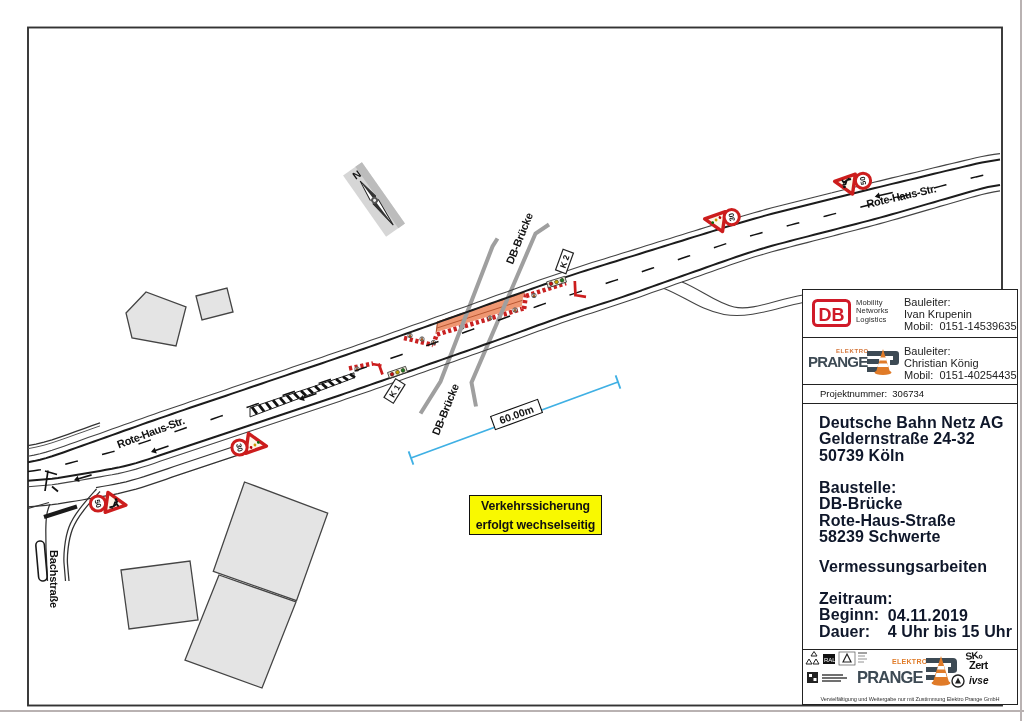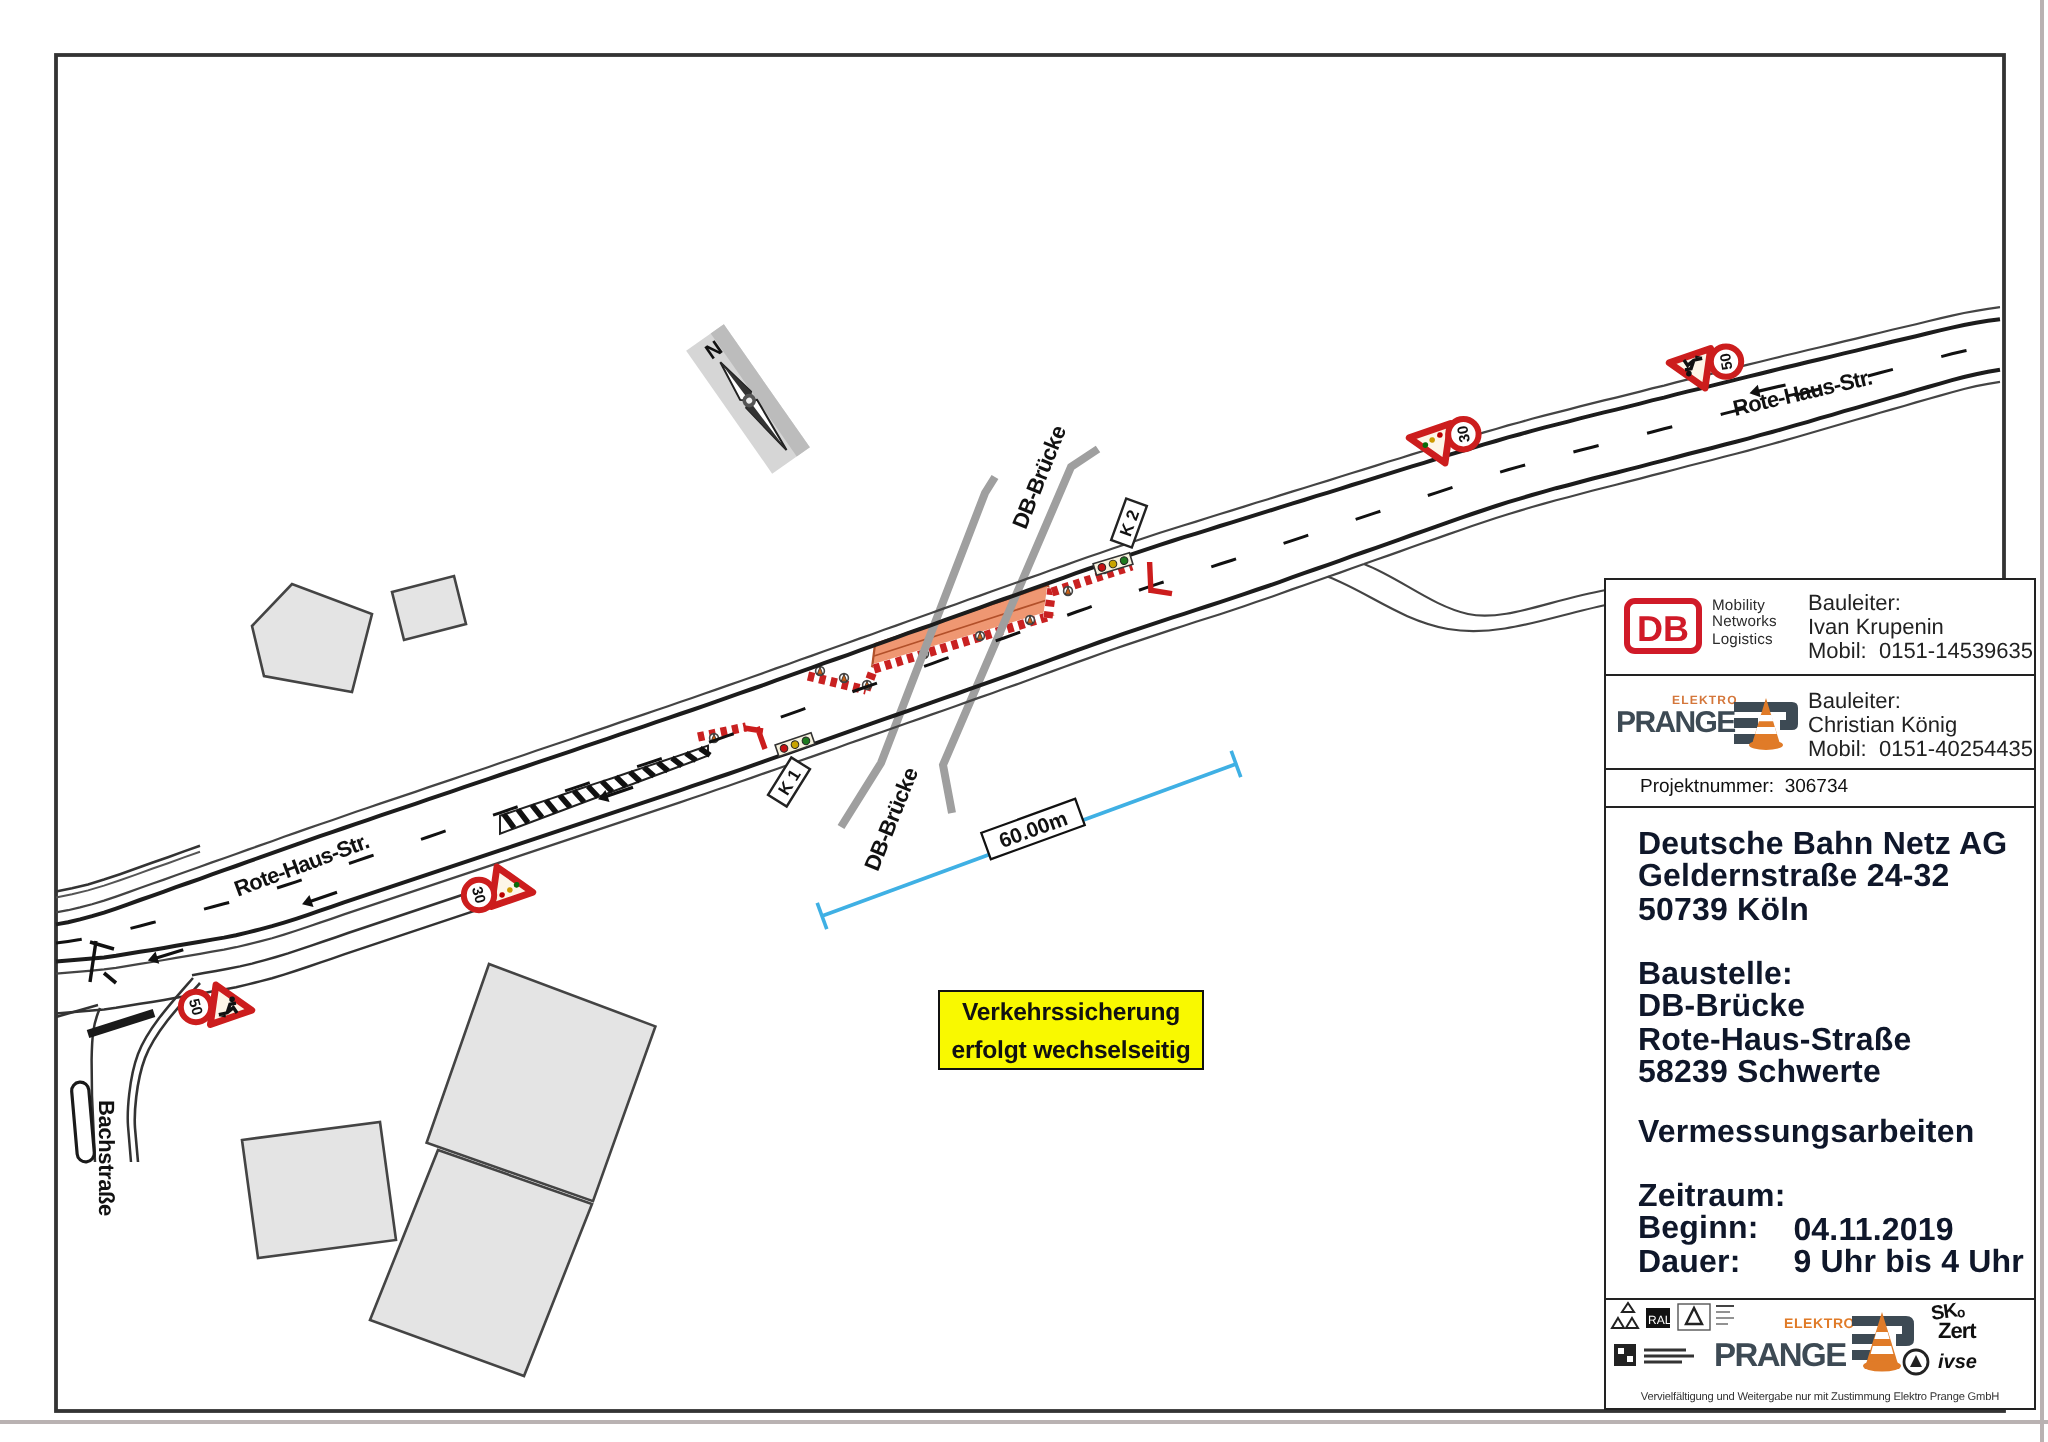--- a/index.html
+++ b/index.html
@@ -256,21 +256,21 @@
           </g>
     </svg>
     <div class="bau">Bauleiter:<br>Christian König<br>Mobil:&nbsp; 0151-40254435</div>
   </div>
   <div class="row3">Projektnummer:&nbsp; 306734</div>
   <div class="row4">
     <div class="blk" style="top:11px">Deutsche Bahn Netz AG<br>Geldernstraße 24-32<br>50739 Köln</div>
     <div class="blk" style="top:76px">Baustelle:<br>DB-Brücke<br>Rote-Haus-Straße<br>58239 Schwerte</div>
     <div class="blk" style="top:155px">Vermessungsarbeiten</div>
     <div class="blk" style="top:187px">Zeitraum:<br>Beginn:<br>Dauer:</div>
-    <div class="blk right" style="top:203.5px">04.11.2019<br><b>9 Uhr bis 4 Uhr</b></div>
+    <div class="blk right" style="top:203.5px">04.11.2019<br><b>4 Uhr bis 15 Uhr</b></div>
   </div>
   <div class="row5">
     <svg width="196" height="41" viewBox="0 0 196 41">
 
       <g stroke="#222" fill="none" stroke-width="1">
         <path d="M 8,6 L 14,6 L 11,1.5 Z M 6,9 L 9,14 L 3,14 Z M 13,9 L 16,14 L 10,14 Z"></path>
       </g>
       <rect x="20" y="4" width="12" height="10" fill="#111"></rect>
       <text x="21" y="12" font-size="6" fill="#fff" font-family="Liberation Sans, sans-serif">RAL</text>
       <path d="M 40,12 L 44,4 L 48,12 Z" fill="none" stroke="#222" stroke-width="1.2"></path>

